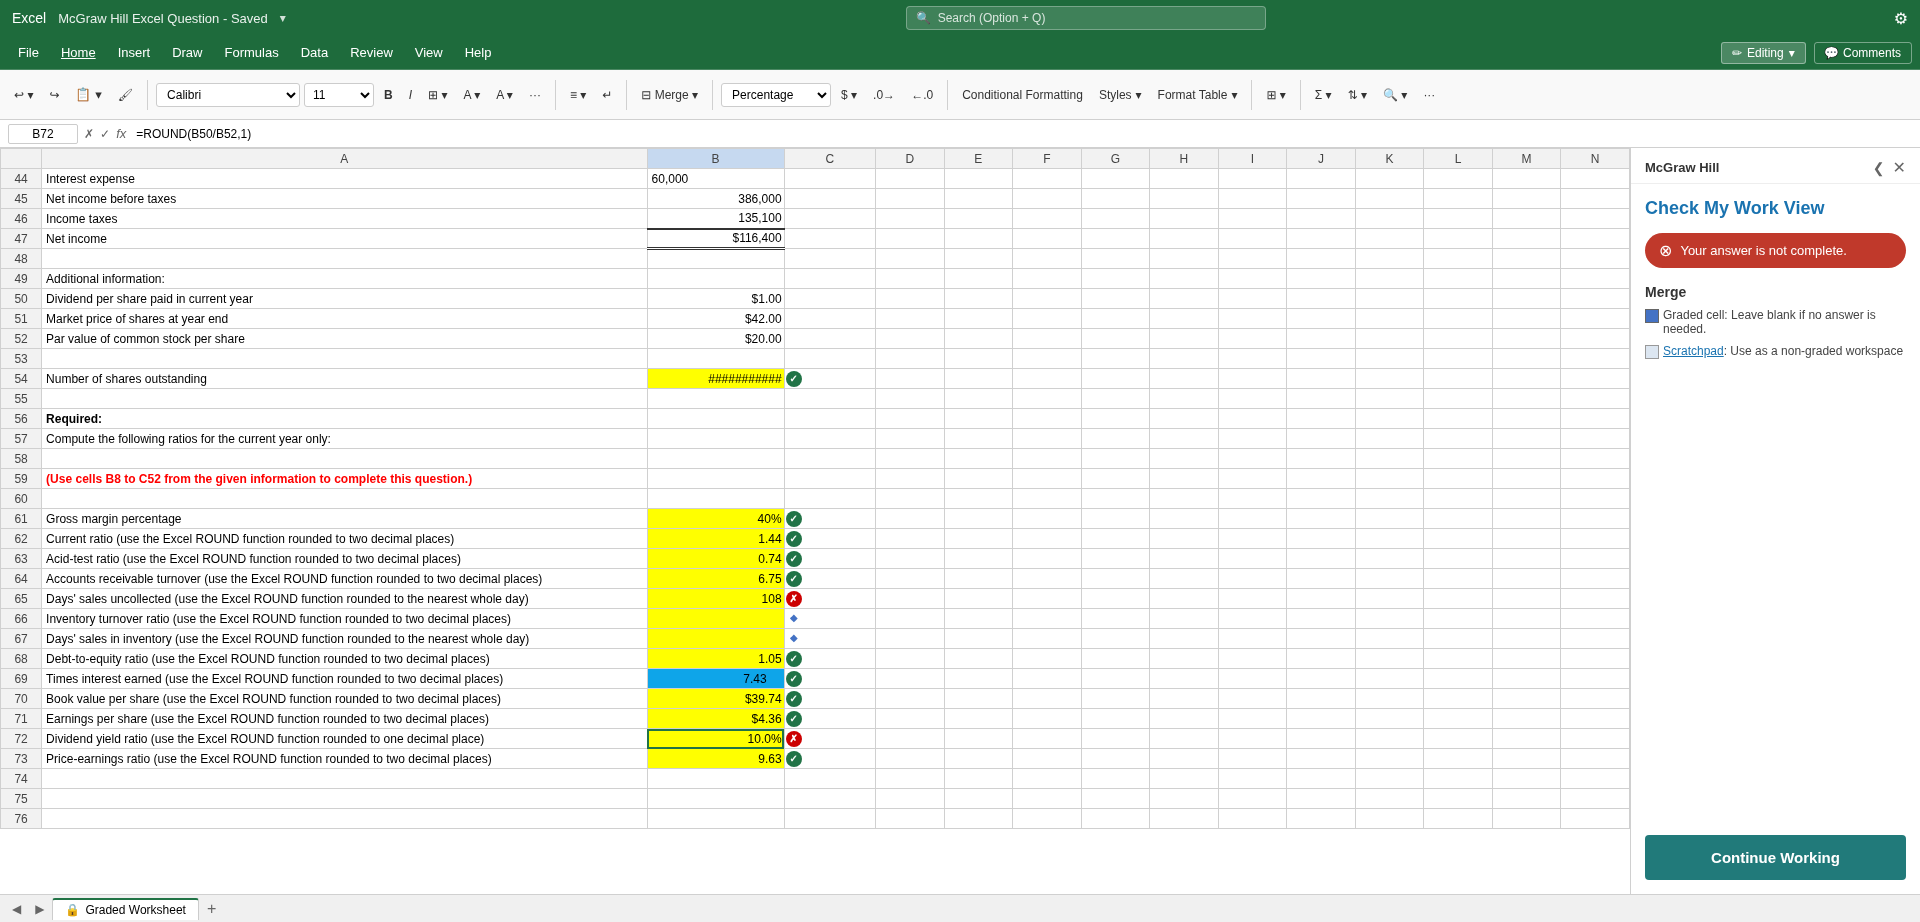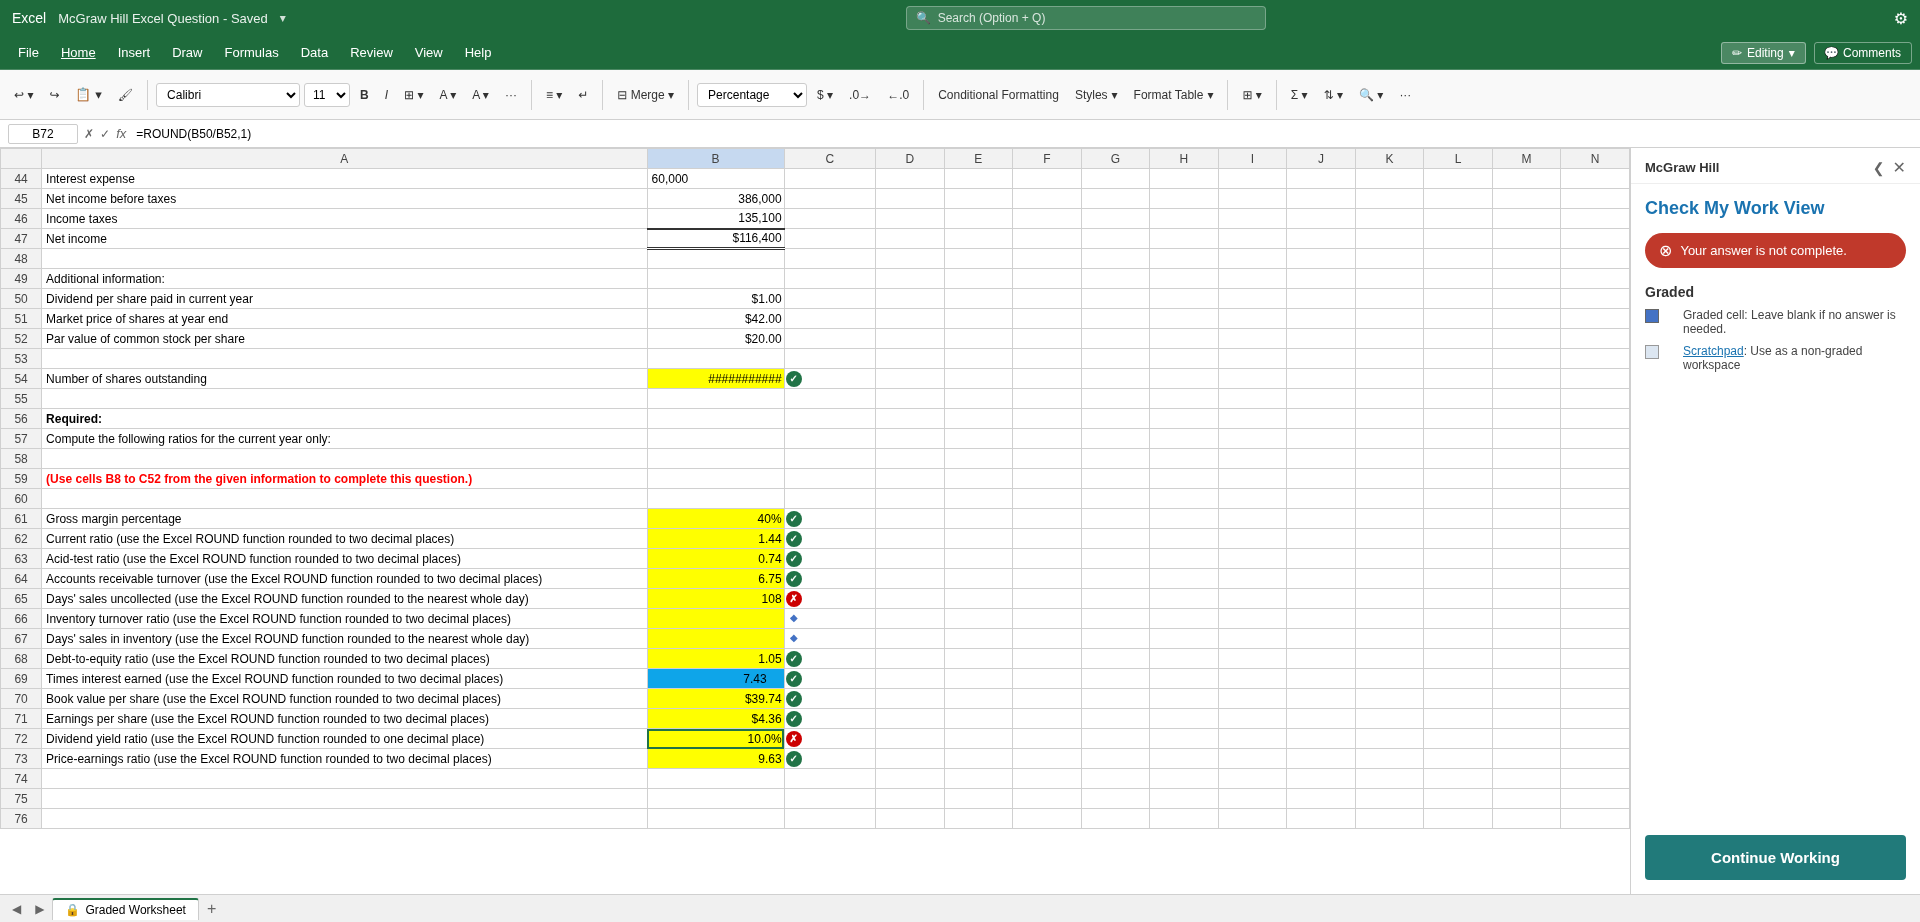--- a/index.html
+++ b/index.html
@@ -102,21 +102,21 @@
       padding: 3px 6px;
       font-size: 12px;
       width: 144px;
       background: white;
     }
     .font-size-selector {
       border: 1px solid #ccc;
       border-radius: 3px;
       padding: 3px 4px;
       font-size: 12px;
-      width: 46px;
+      width: 70px;
       background: white;
     }
     .format-select {
       border: 1px solid #ccc;
       border-radius: 3px;
       padding: 3px 6px;
       font-size: 12px;
       width: 110px;
       background: white;
     }
@@ -241,21 +241,21 @@
       border-radius: 20px;
       padding: 8px 14px;
       display: flex;
       align-items: center;
       gap: 8px;
       margin-bottom: 16px;
       font-size: 13px;
     }
     .error-icon { font-size: 16px; }
     .legend-title { font-size: 14px; font-weight: 700; color: #333; margin-bottom: 8px; }
-    .legend-item { display: flex; align-items: flex-start; gap: 24px; margin-bottom: 8px; font-size: 12px; color: #444; }
+    .legend-item { display: flex; align-items: flex-start; gap: 4px; margin-bottom: 8px; font-size: 12px; color: #444; }
     .legend-color-graded { width: 14px; height: 14px; background: #4472c4; border: 1px solid #666; margin-top: 1px; flex-shrink: 0; }
     .legend-color-scratch { width: 14px; height: 14px; background: #dce6f1; border: 1px solid #999; margin-top: 1px; flex-shrink: 0; }
     .legend-link { color: #1a73b0; text-decoration: underline; cursor: pointer; }
 
     #continue-btn {
       background: #217a7a;
       color: white;
       border: none;
       width: calc(100% - 28px);
       margin: 14px;
@@ -989,21 +989,21 @@
         <span class="panel-close">✕</span>
       </div>
     </div>
 
     <div id="panel-content">
       <div class="panel-title">Check My Work View</div>
       <div class="error-banner">
         <span class="error-icon">⊗</span>
         <span>Your answer is not complete.</span>
       </div>
-      <div class="legend-title">Graded</div>
+      <div class="legend-title">Merge</div>
       <div class="legend-item">
         <div class="legend-color-graded"></div>
         <span>Graded cell: Leave blank if no answer is needed.</span>
       </div>
       <div class="legend-item">
         <div class="legend-color-scratch"></div>
         <span>
           <span class="legend-link">Scratchpad</span><span>: Use as a non-graded workspace</span>
         </span>
       </div>

